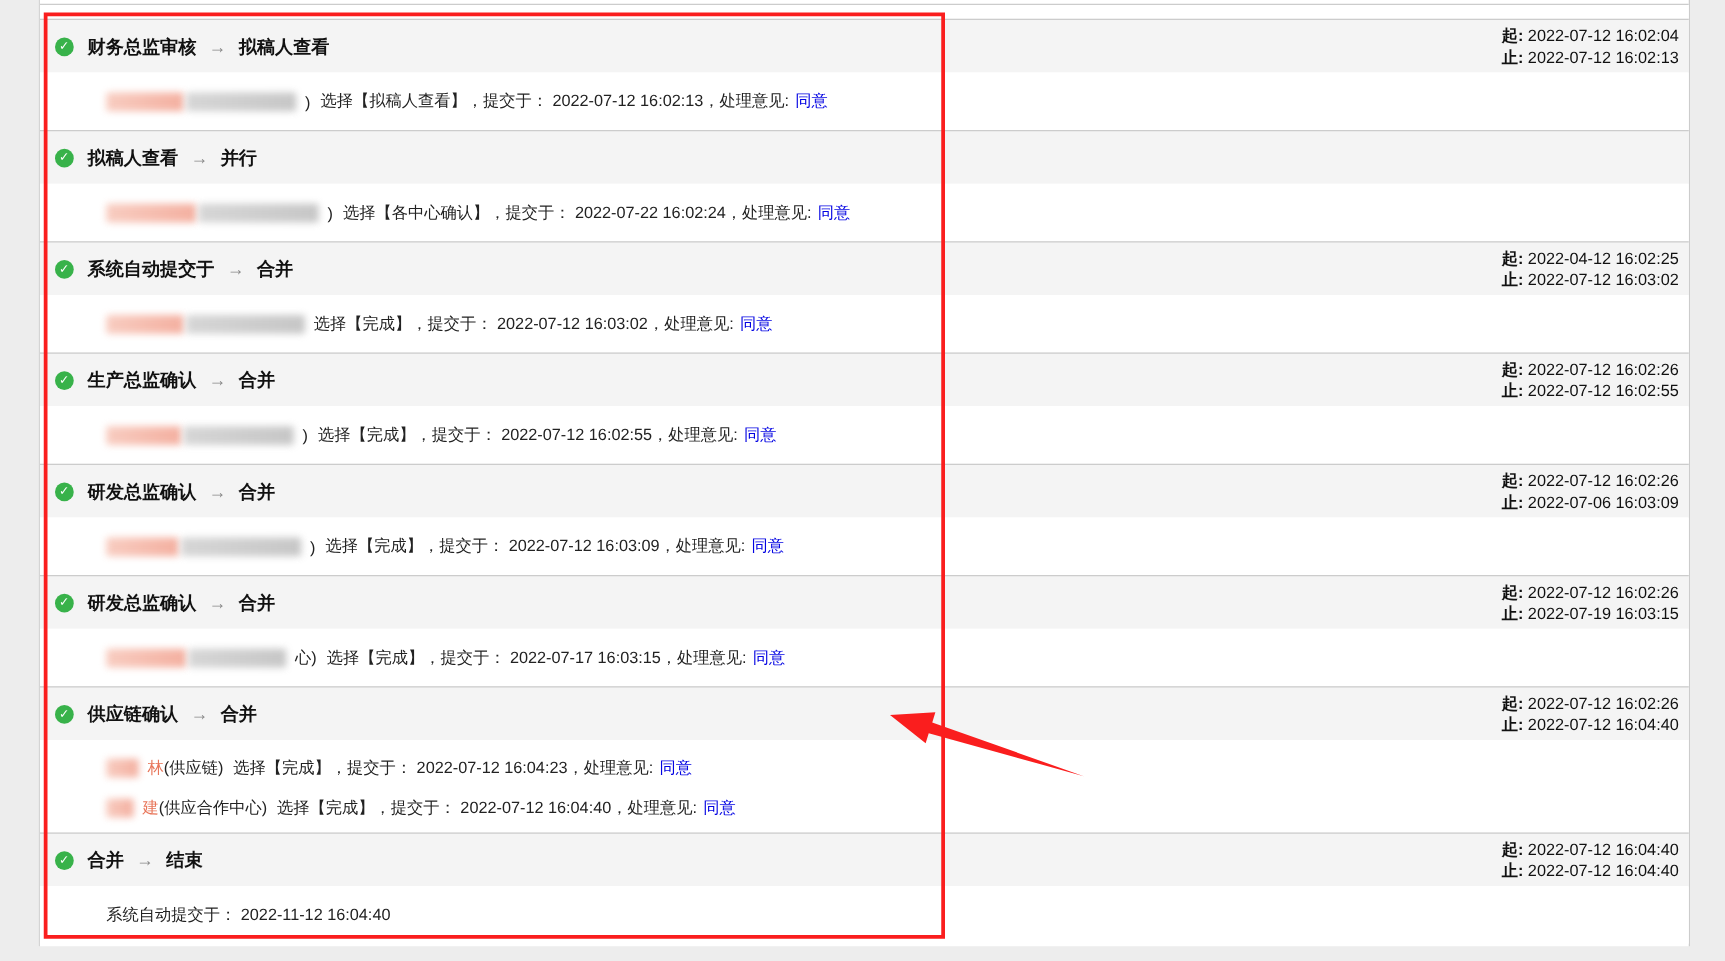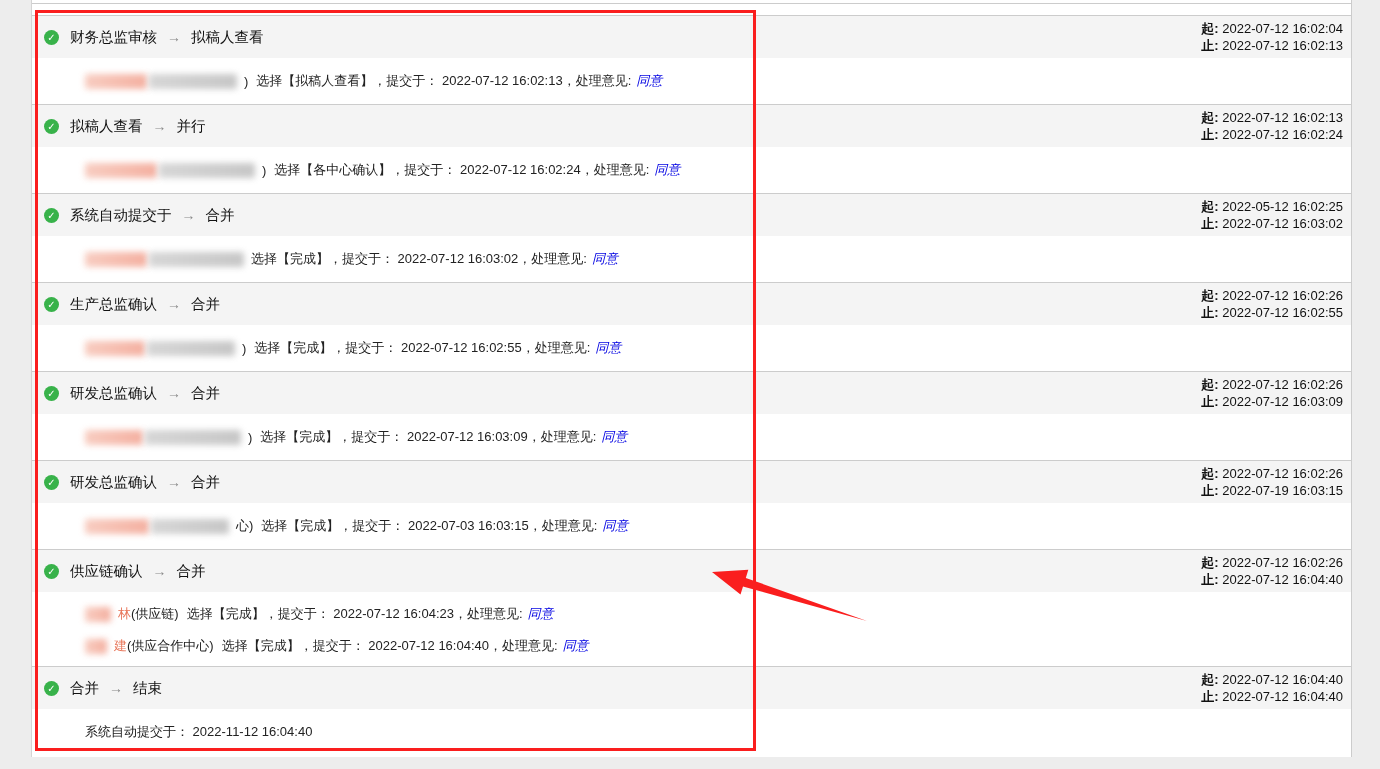--- a/index.html
+++ b/index.html
@@ -33,38 +33,38 @@
     display:flex;justify-content:space-between;align-items:center;
     padding:0 8px 0 12px;
   }
   .band-left{display:flex;align-items:center;}
   .check{
     width:15px;height:15px;border-radius:50%;
     background:var(--check-green);color:#fff;
     font-size:10px;line-height:15px;text-align:center;font-weight:bold;
     margin-right:11px;flex:0 0 auto;
   }
-  .t-from,.t-to{font-weight:normal;font-size:14.5px;color:#111;}
+  .t-from,.t-to{font-weight:bold;font-size:14.5px;color:#111;}
   .t-arrow{margin:0 10px;color:#8a8a8a;font-size:14px;}
   .band-right{text-align:left;font-size:13px;line-height:17px;color:#111;white-space:nowrap;}
   .band-right b{font-weight:bold;}
   .details{background:#fff;}
   .details .detail-line{
     height:46px;display:flex;align-items:center;
     padding-left:53px;font-size:13px;color:#222;white-space:nowrap;
   }
   .details.multi{padding:6px 0 4px 0;}
   .details.multi .detail-line{height:32px;}
   .blur-wrap{display:inline-flex;align-items:center;margin-right:7px;}
   .blur{display:inline-block;height:15px;border-radius:2px;filter:blur(3px);opacity:.85;}
   .blur.seg-a{background:linear-gradient(90deg,#f7c4b6,#f2a290);}
   .blur.seg-b{background:linear-gradient(90deg,#cfcfcf,#bdbdbd);margin-left:2px;}
   .vis-name-red{color:var(--name-orange);}
   .vis-name-black{color:#222;margin-right:8px;}
-  .agree{color:var(--link-blue);text-decoration:none;margin-left:5px;cursor:pointer;font-style:italic;}
+  .agree{color:var(--link-blue);text-decoration:none;margin-left:5px;cursor:pointer;}
   
   .annot-rect{
     position:absolute;left:35px;top:10px;width:721px;height:741px;
     border:3px solid var(--annotation-red);
     pointer-events:none;z-index:50;
   }
   .annot-arrow{position:absolute;left:0;top:0;pointer-events:none;z-index:60;}
 </style>
 </head>
 <body>
@@ -100,49 +100,45 @@
   </div>
 
   <div class="row">
     <div class="band">
       <div class="band-left">
         <span class="check">✓</span>
         <span class="t-from">拟稿人查看</span>
         <span class="t-arrow">→</span>
         <span class="t-to">并行</span>
       </div>
-      <div class="band-right">
-        <div class="time-line"><b>起:</b> <span>2022-07-12 16:02:13</span></div>
-        <div class="time-line"><b>止:</b> <span>2022-07-12 16:02:24</span></div>
-      </div>
     </div>
     <div class="details">
   <div class="detail-line">
     <span class="blur-wrap">
       <i class="blur seg-a" style="width: 72px;"></i>
       <i class="blur seg-b" style="width: 96px;"></i>
     </span>
 
     <span class="vis-name-black">)</span>
-    <span class="d-text">选择【各中心确认】，提交于： 2022-07-12 16:02:24，处理意见:</span>
+    <span class="d-text">选择【各中心确认】，提交于： 2022-07-22 16:02:24，处理意见:</span>
     <a class="agree" href="#">同意</a>
   </div>
 </div>
   </div>
 
   <div class="row">
     <div class="band">
       <div class="band-left">
         <span class="check">✓</span>
         <span class="t-from">系统自动提交于</span>
         <span class="t-arrow">→</span>
         <span class="t-to">合并</span>
       </div>
       <div class="band-right">
-        <div class="time-line"><b>起:</b> <span>2022-05-12 16:02:25</span></div>
+        <div class="time-line"><b>起:</b> <span>2022-04-12 16:02:25</span></div>
         <div class="time-line"><b>止:</b> <span>2022-07-12 16:03:02</span></div>
       </div>
     </div>
     <div class="details">
   <div class="detail-line">
     <span class="blur-wrap">
       <i class="blur seg-a" style="width: 62px;"></i>
       <i class="blur seg-b" style="width: 95px;"></i>
     </span>
 
@@ -182,21 +178,21 @@
   <div class="row">
     <div class="band">
       <div class="band-left">
         <span class="check">✓</span>
         <span class="t-from">研发总监确认</span>
         <span class="t-arrow">→</span>
         <span class="t-to">合并</span>
       </div>
       <div class="band-right">
         <div class="time-line"><b>起:</b> <span>2022-07-12 16:02:26</span></div>
-        <div class="time-line"><b>止:</b> <span>2022-07-12 16:03:09</span></div>
+        <div class="time-line"><b>止:</b> <span>2022-07-06 16:03:09</span></div>
       </div>
     </div>
     <div class="details">
   <div class="detail-line">
     <span class="blur-wrap">
       <i class="blur seg-a" style="width: 58px;"></i>
       <i class="blur seg-b" style="width: 96px;"></i>
     </span>
 
     <span class="vis-name-black">)</span>
@@ -220,21 +216,21 @@
       </div>
     </div>
     <div class="details">
   <div class="detail-line">
     <span class="blur-wrap">
       <i class="blur seg-a" style="width: 64px;"></i>
       <i class="blur seg-b" style="width: 78px;"></i>
     </span>
 
     <span class="vis-name-black">心)</span>
-    <span class="d-text">选择【完成】，提交于： 2022-07-03 16:03:15，处理意见:</span>
+    <span class="d-text">选择【完成】，提交于： 2022-07-17 16:03:15，处理意见:</span>
     <a class="agree" href="#">同意</a>
   </div>
 </div>
   </div>
 
   <div class="row">
     <div class="band">
       <div class="band-left">
         <span class="check">✓</span>
         <span class="t-from">供应链确认</span>

